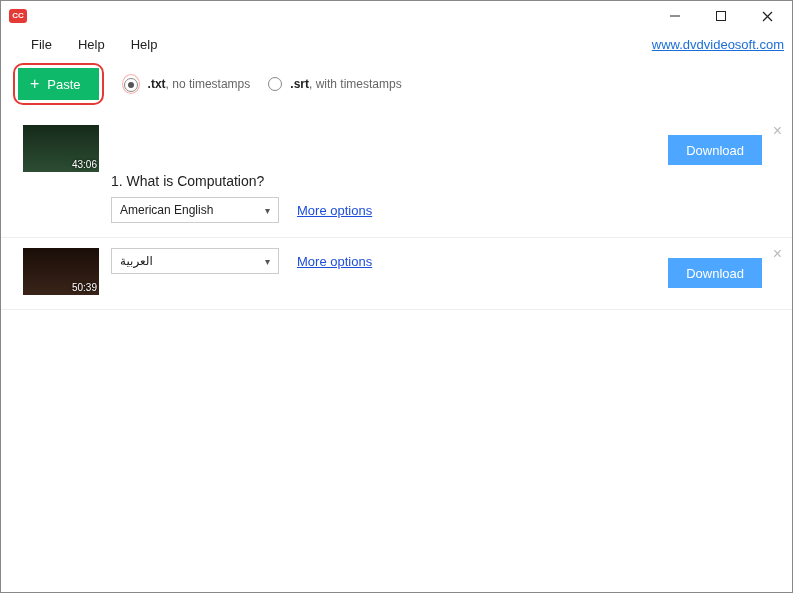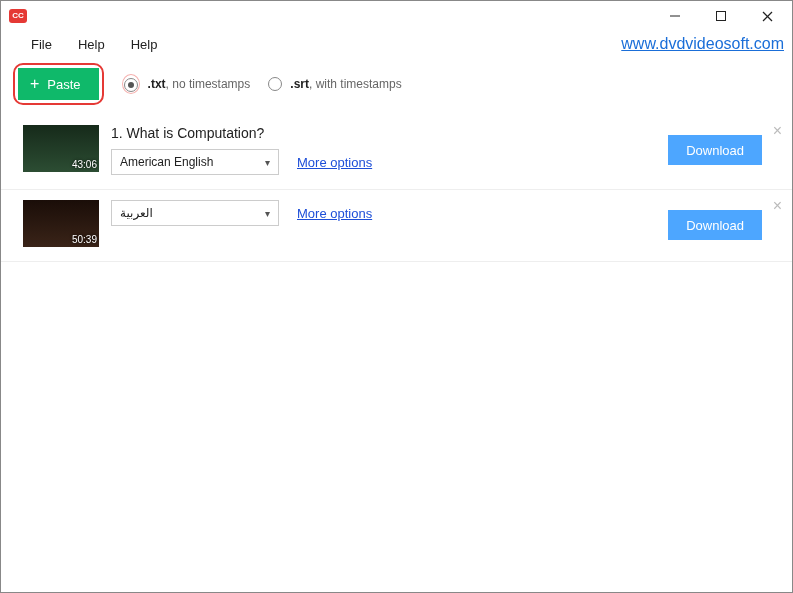--- a/index.html
+++ b/index.html
@@ -48,21 +48,21 @@
   .menubar {
     display: flex;
     align-items: center;
     height: 26px;
     padding: 0 4px;
     font-size: 13px;
     margin-left: 26px;
   }
   .menu-item { margin-right: 26px; cursor: pointer; color: #222; }
   .menubar-spacer { flex: 1; }
-  .site-link { color: #1a6ed8; text-decoration: underline; font-size: 16px; margin-right: 4px; cursor: pointer; }
+  .site-link { color: #1a6ed8; text-decoration: underline; font-size: 13px; margin-right: 4px; cursor: pointer; }
   .toolbar {
     display: flex;
     align-items: center;
     padding: 6px 12px 10px 12px;
     gap: 18px;
   }
   .paste-wrap {
     border: 2px solid #e53935;
     border-radius: 10px;
     padding: 3px;
@@ -109,21 +109,21 @@
   .thumb.t2 { background: linear-gradient(#1a0d08, #3a2418); text-decoration: underline; }
   .duration {
     position: absolute;
     bottom: 2px;
     right: 2px;
     color: #fff;
     font-size: 10px;
     text-shadow: 0 0 3px #000;
   }
   .row-body { flex: 1; padding-left: 12px; }
-  .row-title { font-size: 14px; color: #222; margin-bottom: 8px; }
+  .row-title { font-size: 14px; color: #222; margin-bottom: 8px; margin-top: 48px; }
   .row-controls { display: flex; align-items: center; gap: 18px; }
   .lang-select {
     width: 168px;
     height: 26px;
     border: 1px solid #ccc;
     background: #fff;
     display: flex;
     align-items: center;
     justify-content: space-between;
     padding: 8px 8px;

